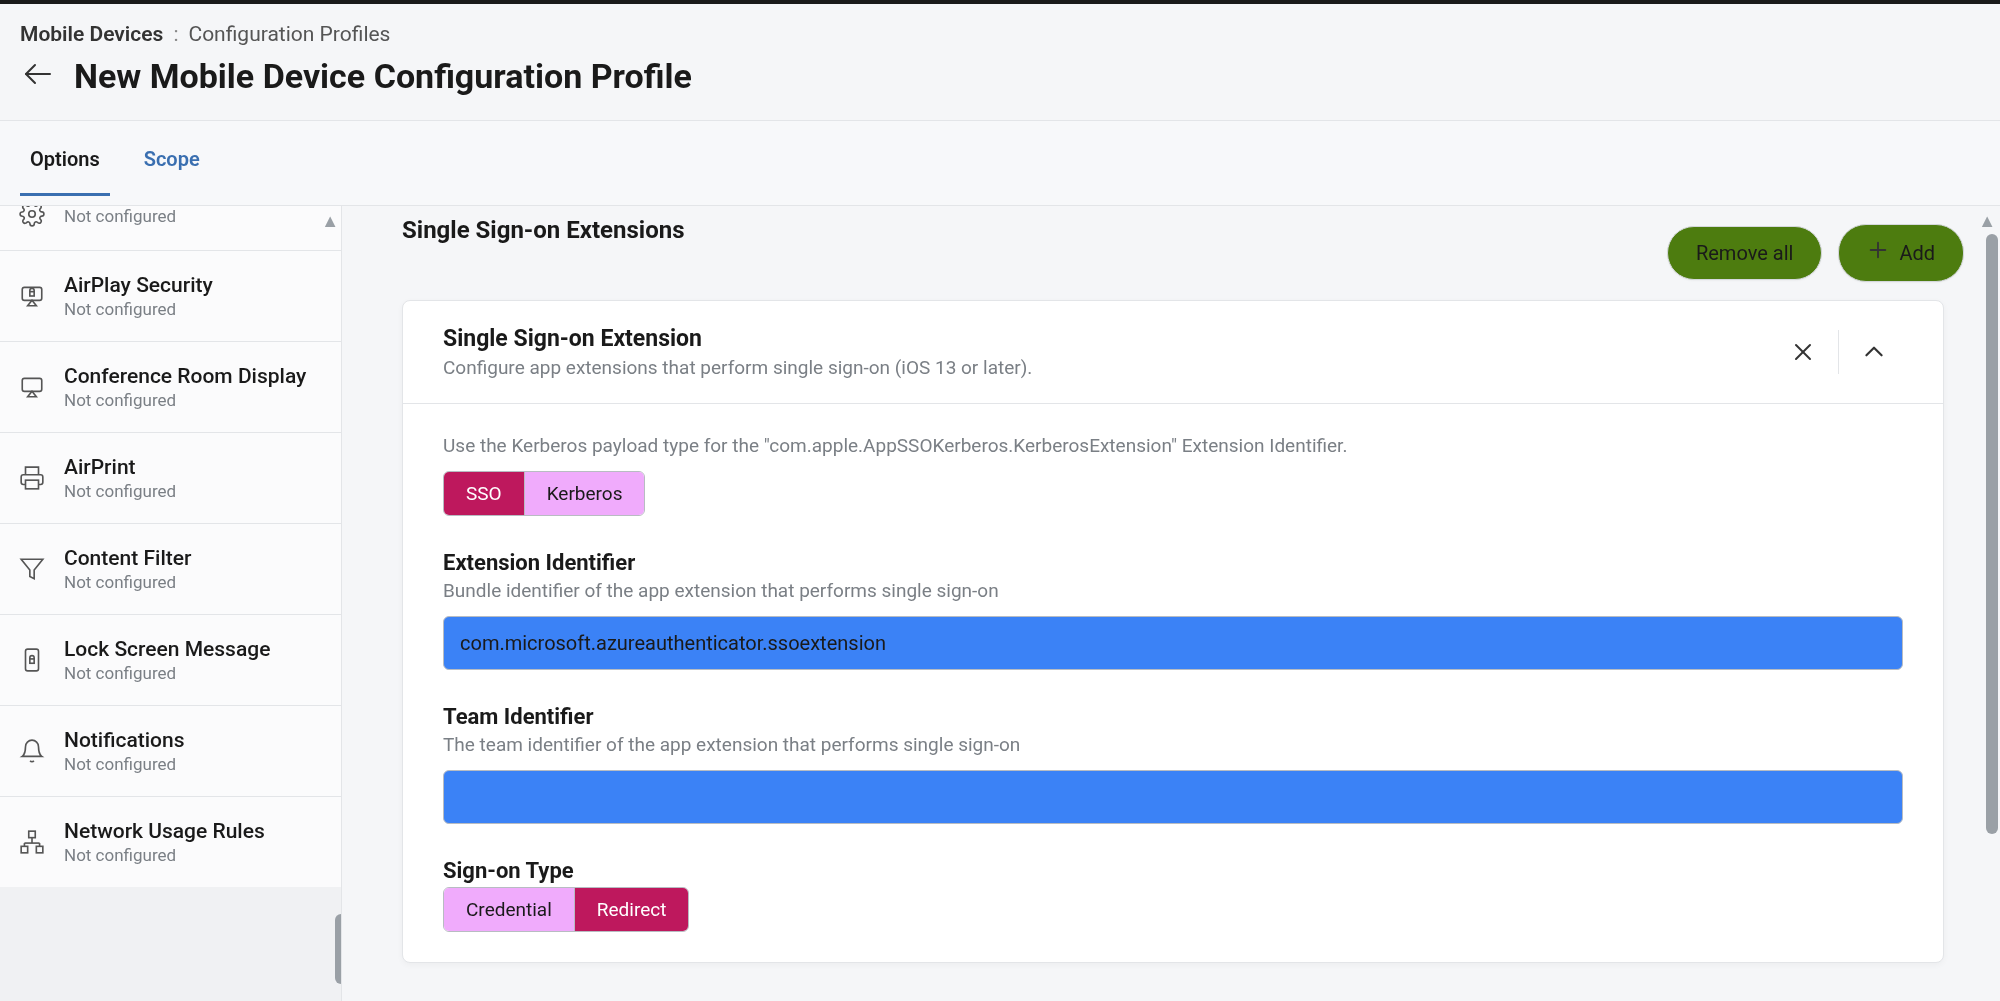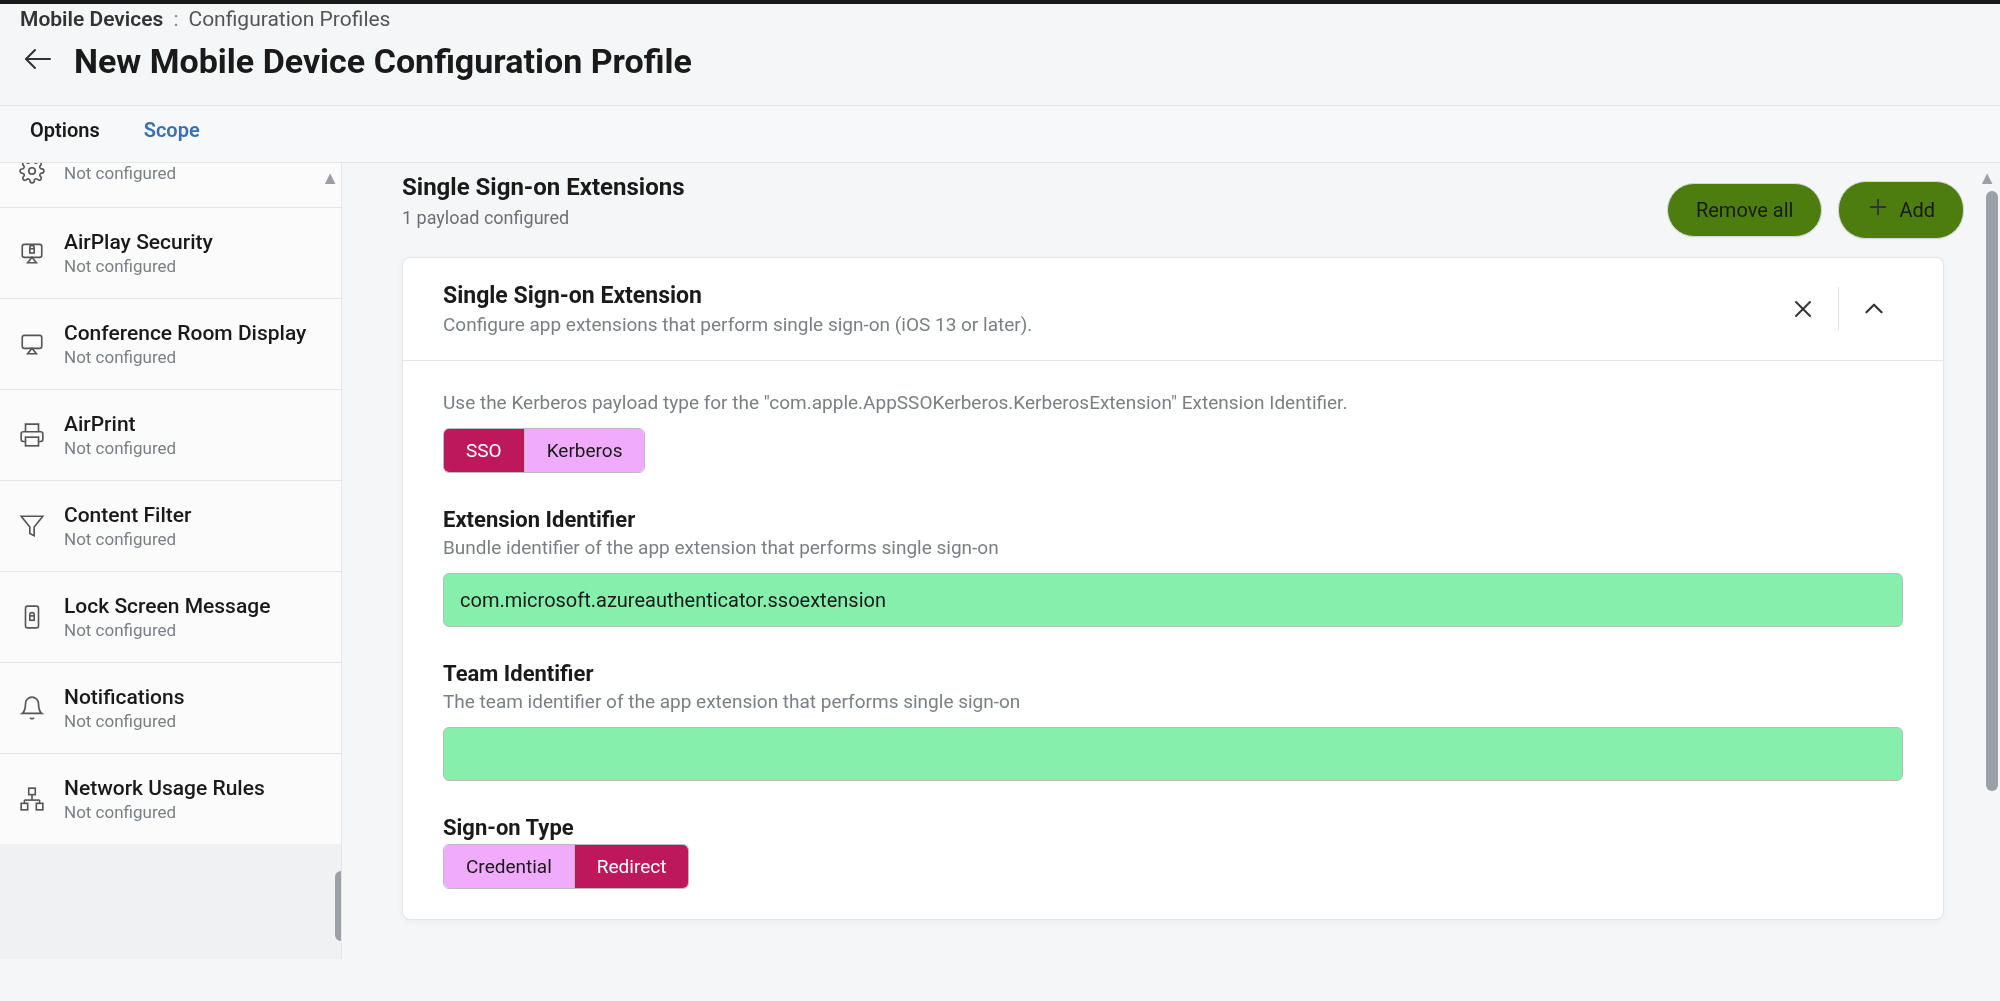--- a/index.html
+++ b/index.html
@@ -15,21 +15,21 @@
     height: 1001px;
     overflow: hidden;
     position: relative;
   }
   .topbar-black {
     height: 4px;
     background: #1a1a1a;
     width: 100%;
   }
   .breadcrumb-row {
-    padding: 3px 20px 6px 20px;
+    padding: 18px 20px 6px 20px;
     display: flex;
     align-items: flex-end;
     gap: 10px;
     font-size: 21px;
   }
   .breadcrumb-row .bc1 {
     color: #333;
     font-weight: 600;
   }
   .breadcrumb-row .sep {
@@ -55,21 +55,21 @@
     font-weight: 700;
     color: #1a1a1a;
   }
   .tab-strip {
     border-top: 1px solid #e3e5e8;
     border-bottom: 1px solid #e3e5e8;
     background: #f7f8fa;
     padding: 0 30px;
     display: flex;
     gap: 44px;
-    height: 58px;
+    height: 86px;
     align-items: center;
     position: relative;
   }
   .tab {
     font-size: 20px;
     font-weight: 600;
     color: #3a6fb0;
     cursor: pointer;
     padding-bottom: 6px;
     border-bottom: 3px solid transparent;
@@ -305,21 +305,21 @@
     background: #be185d;
     color: #fff;
   }
   .text-input {
     width: 100%;
     border: 1px solid #b8bcc2;
     border-radius: 6px;
     padding: 14px 16px;
     font-size: 20px;
     color: #1a1a1a;
-    background: #86efac;
+    background: #3b82f6;
   }
 </style>
 </head>
 <body>
 
 <div class="topbar-black"></div>
 
 <div class="breadcrumb-row">
   <span class="bc1">Mobile Devices</span>
   <span class="sep">:</span>
@@ -460,21 +460,20 @@
     <div class="sidebar-thumb"></div>
   </div>
 
   <div class="content">
     <div class="content-scroll-arrow-top">▲</div>
     <div class="content-scrollbar"></div>
 
     <div class="section-header">
       <div>
         <div class="section-title">Single Sign-on Extensions</div>
-        <div class="section-sub">1 payload configured</div>
       </div>
       <div class="section-actions">
         <div class="pill-button">
           <span>Remove all</span>
         </div>
         <div class="pill-button">
           <span class="plus">
             <svg width="22" height="22" viewBox="0 0 24 24" stroke="#333" stroke-width="2" fill="none" stroke-linecap="round">
                 <line x1="12" y1="4" x2="12" y2="20"></line>
                 <line x1="4" y1="12" x2="20" y2="12"></line>

